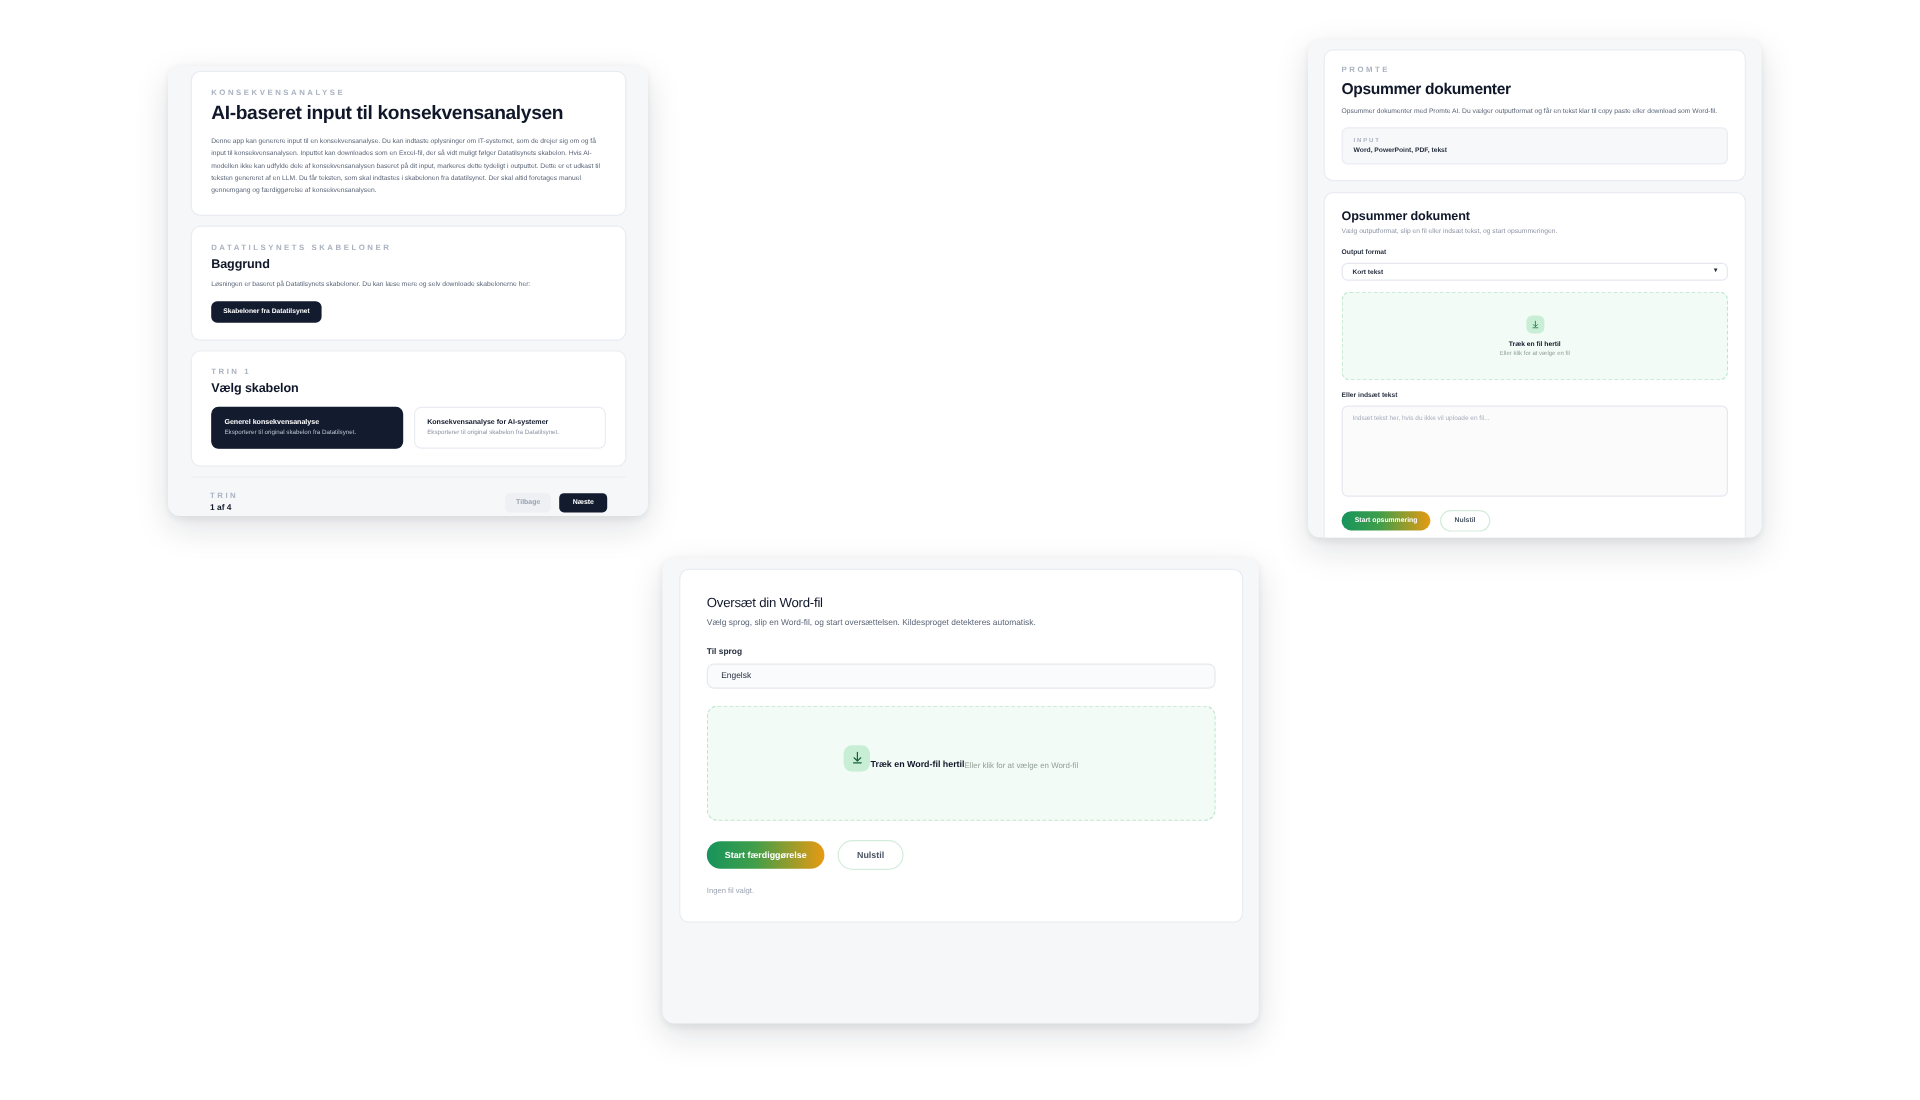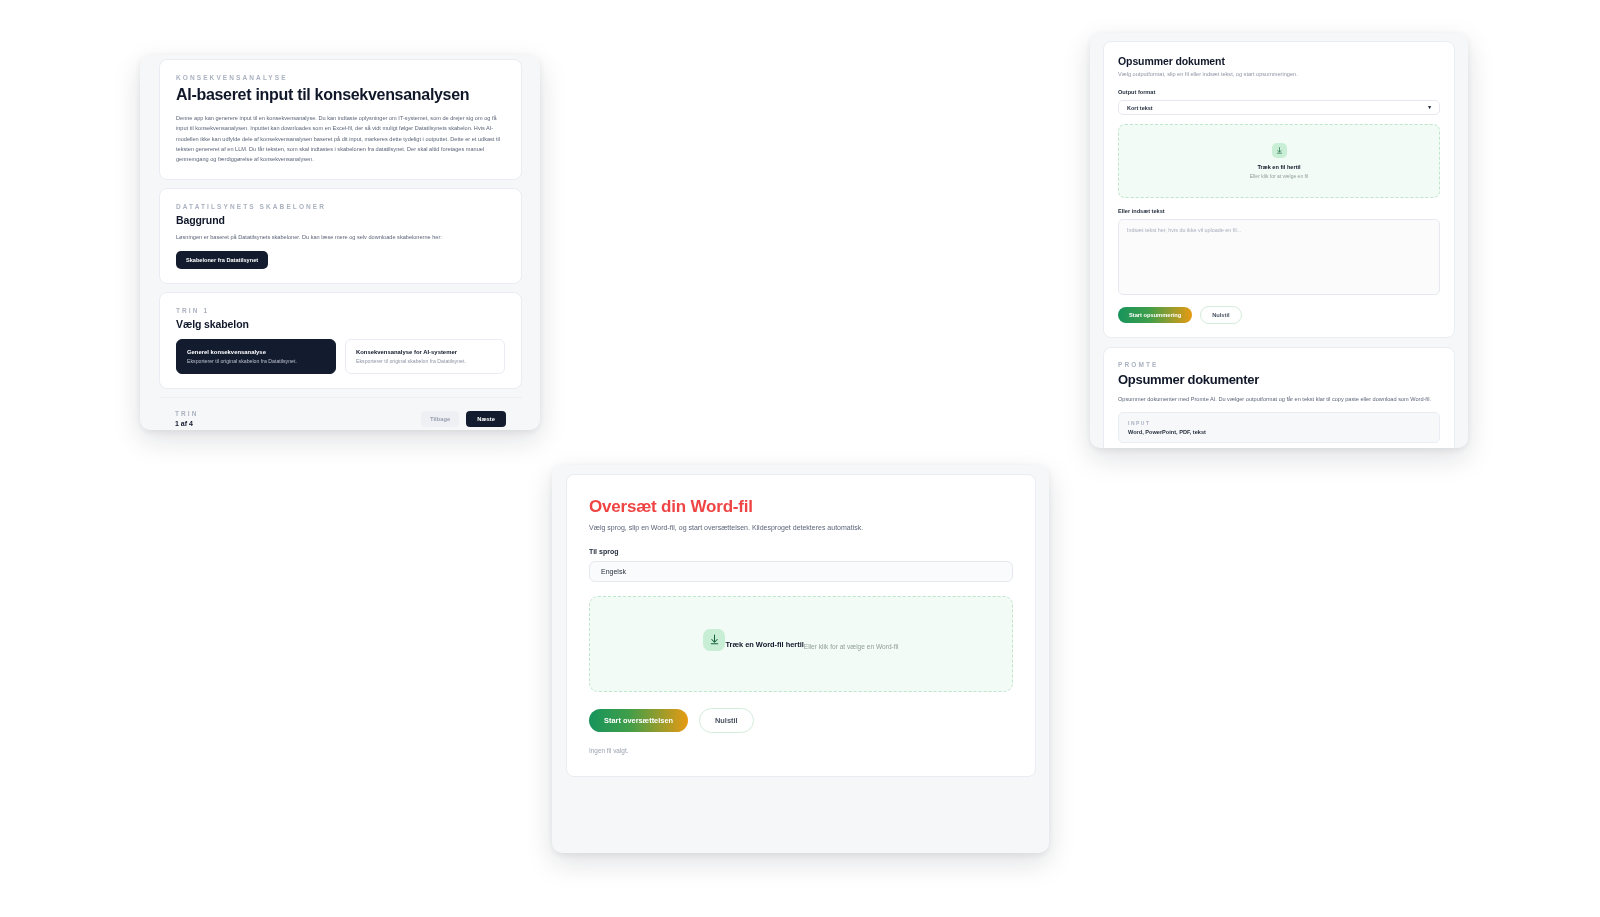--- a/index.html
+++ b/index.html
@@ -99,21 +99,21 @@
     border:1px solid #d4ecdc;background:#ffffff;color:#4a5361;
     font-size:5.7px;font-weight:700;padding:5px 11px;border-radius:20px;
   }
 
   
   #panel-c{left:552px;top:465px;width:497px;height:388px;}
   #panel-c .inner{position:absolute;left:14px;top:9px;width:470px;}
   .c-card{padding:22px 22px;margin-bottom:11px;}
   .c-h1{font-size:20px;font-weight:700;color:#0f1729;letter-spacing:-0.5px;}
   .c-sub{font-size:7px;color:#5b6577;margin-top:11px;}
-  .c-h2{font-size:17px;font-weight:700;color:#ef4444;letter-spacing:-0.2px;}
+  .c-h2{font-size:11px;font-weight:400;color:#0f172a;letter-spacing:-0.2px;}
   .c-h2sub{font-size:7px;color:#5b6577;margin-top:7px;}
   .c-label{font-size:7px;font-weight:700;color:#27303f;margin-top:17px;}
   .c-select{
     border:1px solid #e5e8ee;border-radius:6px;background:#fafbfc;
     height:19px;display:flex;align-items:center;padding:0 11px;margin-top:6px;
   }
   .c-select span{font-size:7px;color:#27303f;}
   .c-dropzone{
     border:1px dashed #bfe6cd;background:#f2fbf5;border-radius:9px;
     height:94px;display:flex;flex-direction:row;align-items:center;justify-content:center;
@@ -183,61 +183,61 @@
       </div>
     </div>
 
   </div>
 </div>
 
 <div class="panel panel-shadow" id="panel-b">
   <div class="inner">
 
     <div class="card b-card">
-      <div class="h2">Opsummer dokument</div>
-      <div class="muted" style="margin-top:4px;">Vælg outputformat, slip en fil eller indsæt tekst, og start opsummeringen.</div>
-
-      <div class="label-sm" style="margin-top:12px;">Output format</div>
-      <div class="select">
-        <span>Kort tekst</span>
-        <span class="caret">▾</span>
-      </div>
-
-      <div class="dropzone">
-        <div class="dz-icon">
-          <svg width="7" height="7" viewBox="0 0 12 12" aria-hidden="true">
-            <path d="M6 1 V8 M3 6 L6 9 L9 6 M2.5 10.6 H9.5" stroke="#14623d" stroke-width="1.1" fill="none" stroke-linecap="round" stroke-linejoin="round"></path>
-          </svg>
-        </div>
-        <div class="dz-title">Træk en fil hertil</div>
-        <div class="dz-sub">Eller klik for at vælge en fil</div>
-      </div>
-
-      <div class="label-sm" style="margin-top:10px;">Eller indsæt tekst</div>
-      <div class="ta">
-        <div class="ph">Indsæt tekst her, hvis du ikke vil uploade en fil...</div>
-      </div>
-
-      <div class="actions">
-        <div class="btn-grad">Start opsummering</div>
-        <div class="btn-outline">Nulstil</div>
-      </div>
-
-    </div>
-
-    <div class="card b-card">
       <div class="eyebrow">PROMTE</div>
       <div class="h1" style="font-size:13px;margin-top:4px;">Opsummer dokumenter</div>
       <div class="body-txt" style="margin-top:7px;">Opsummer dokumenter med Promte AI. Du vælger outputformat og får en tekst klar til copy paste eller download som Word-fil.</div>
       <div class="input-box">
         <div class="k">INPUT</div>
         <div class="v">Word, PowerPoint, PDF, tekst</div>
       </div>
     </div>
 
+    <div class="card b-card">
+      <div class="h2">Opsummer dokument</div>
+      <div class="muted" style="margin-top:4px;">Vælg outputformat, slip en fil eller indsæt tekst, og start opsummeringen.</div>
+
+      <div class="label-sm" style="margin-top:12px;">Output format</div>
+      <div class="select">
+        <span>Kort tekst</span>
+        <span class="caret">▾</span>
+      </div>
+
+      <div class="dropzone">
+        <div class="dz-icon">
+          <svg width="7" height="7" viewBox="0 0 12 12" aria-hidden="true">
+            <path d="M6 1 V8 M3 6 L6 9 L9 6 M2.5 10.6 H9.5" stroke="#14623d" stroke-width="1.1" fill="none" stroke-linecap="round" stroke-linejoin="round"></path>
+          </svg>
+        </div>
+        <div class="dz-title">Træk en fil hertil</div>
+        <div class="dz-sub">Eller klik for at vælge en fil</div>
+      </div>
+
+      <div class="label-sm" style="margin-top:10px;">Eller indsæt tekst</div>
+      <div class="ta">
+        <div class="ph">Indsæt tekst her, hvis du ikke vil uploade en fil...</div>
+      </div>
+
+      <div class="actions">
+        <div class="btn-grad">Start opsummering</div>
+        <div class="btn-outline">Nulstil</div>
+      </div>
+
+    </div>
+
   </div>
 </div>
 
 <div class="panel panel-shadow" id="panel-c">
   <div class="inner">
 
 
     <div class="card c-card">
       <div class="c-h2">Oversæt din Word-fil</div>
       <div class="c-h2sub">Vælg sprog, slip en Word-fil, og start oversættelsen. Kildesproget detekteres automatisk.</div>
@@ -251,20 +251,20 @@
         <div class="c-dz-icon">
           <svg width="11" height="11" viewBox="0 0 12 12" aria-hidden="true">
             <path d="M6 1 V8 M3 6 L6 9 L9 6 M2.5 10.6 H9.5" stroke="#14623d" stroke-width="1.1" fill="none" stroke-linecap="round" stroke-linejoin="round"></path>
           </svg>
         </div>
         <div class="c-dz-title">Træk en Word-fil hertil</div>
         <div class="c-dz-sub">Eller klik for at vælge en Word-fil</div>
       </div>
 
       <div class="c-actions">
-        <div class="c-btn-grad">Start oversættelsen</div>
+        <div class="c-btn-grad">Start færdiggørelse</div>
         <div class="c-btn-outline">Nulstil</div>
       </div>
       <div class="c-status">Ingen fil valgt.</div>
     </div>
 
   </div>
 </div>
 
 </body></html>

